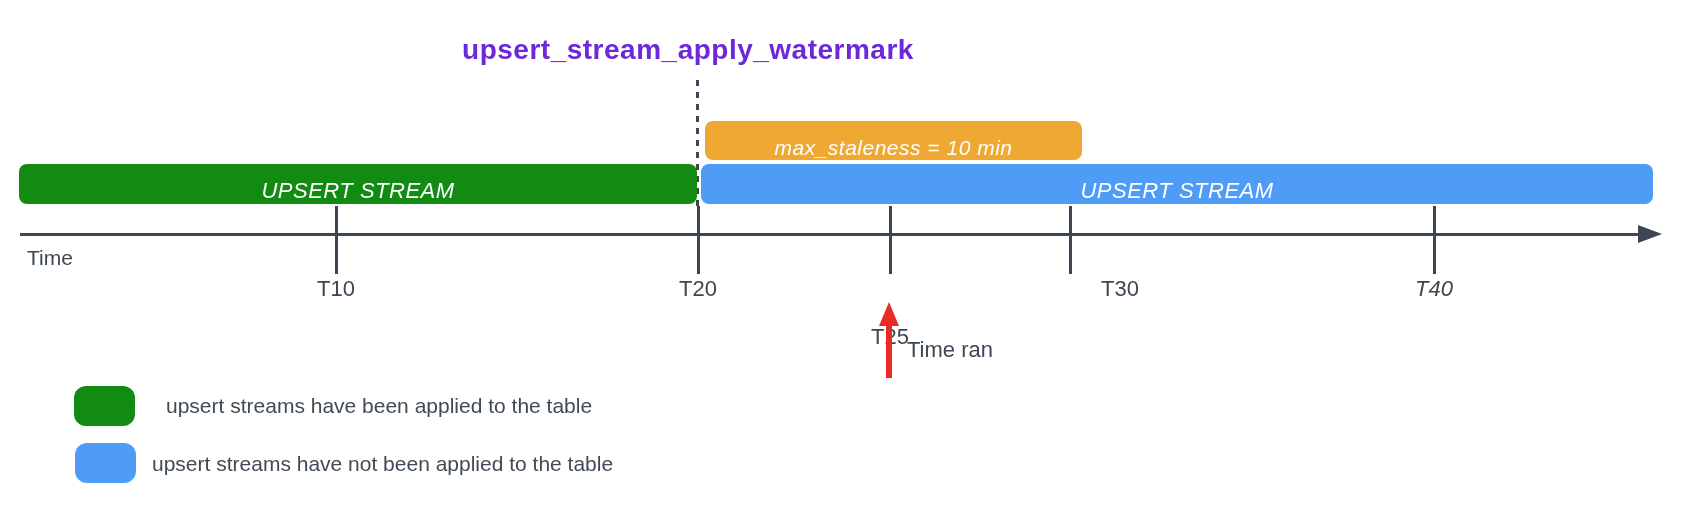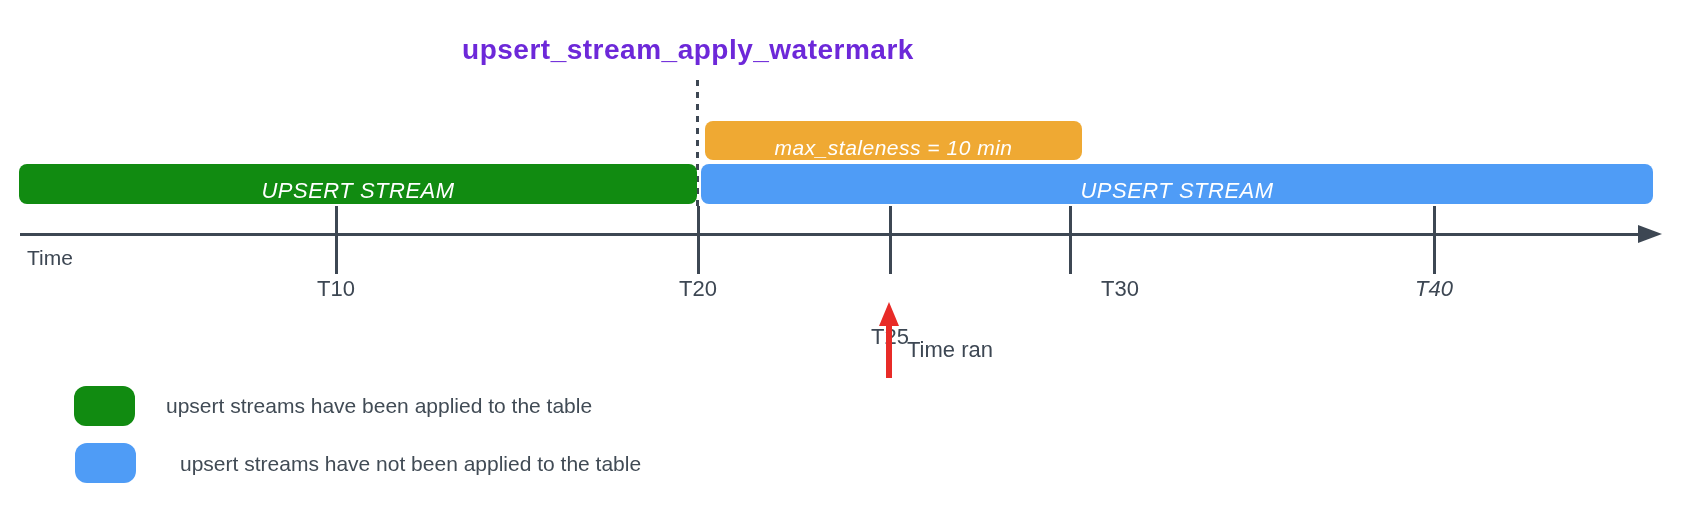--- a/index.html
+++ b/index.html
@@ -46,21 +46,21 @@
     border-bottom:24px solid #e82b27;
   }
   #query-arrow-shaft{left:886px;top:324px;width:6px;height:54px;background:#e82b27;}
   #query-label{left:907px;top:337px;font-size:22px;color:#3d4753;}
   
   .swatch{width:61px;height:40px;border-radius:12px;}
   #legend-swatch-applied{left:74px;top:386px;background:#118b11;}
   #legend-swatch-not-applied{left:75px;top:443px;background:#4f9cf6;}
   .legend-label{font-size:21px;color:#414b55;white-space:nowrap;}
   #legend-label-applied{left:149px;top:394px;margin-left:17px;}
-  #legend-label-not-applied{left:152px;top:452px;margin-left:28px;}
+  #legend-label-not-applied{left:152px;top:452px;}
 </style>
 </head>
 <body>
 
 <div id="canvas">
 
   <div id="title" class="abs">upsert_stream_apply_watermark</div>
 
   <div id="watermark-line" class="abs"></div>
 

